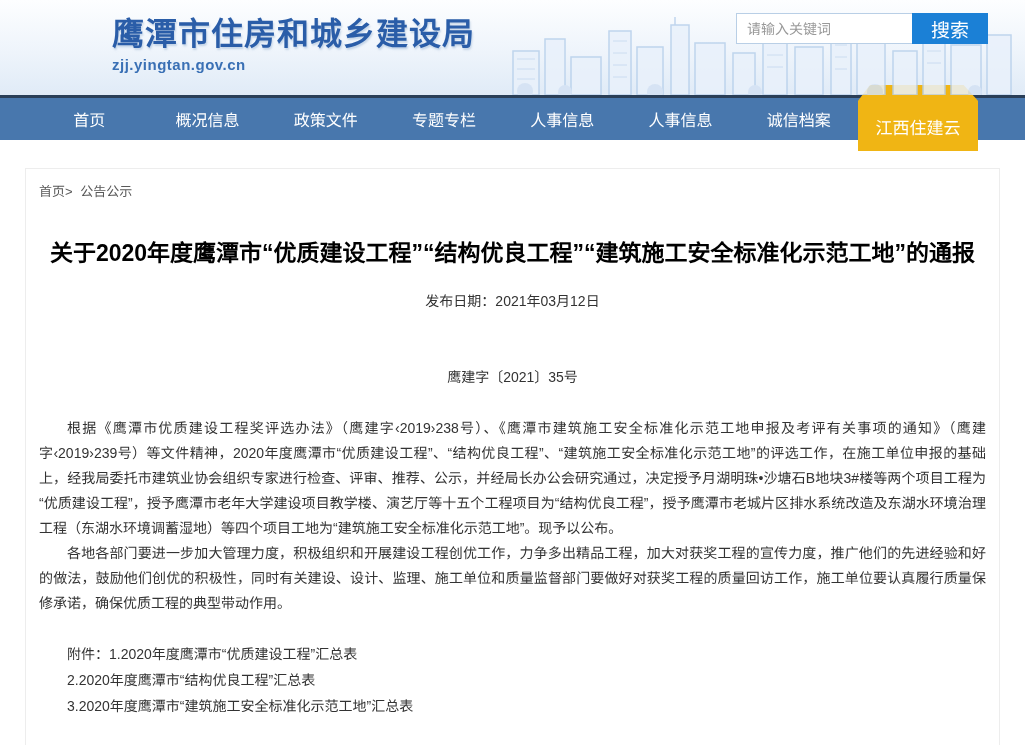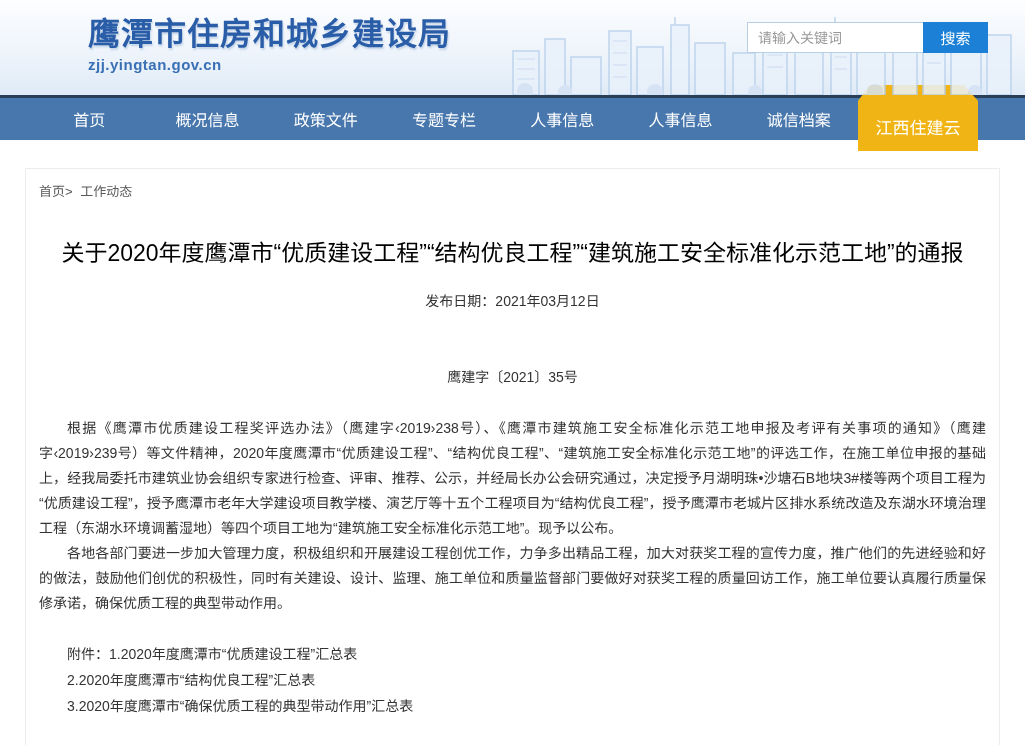--- a/index.html
+++ b/index.html
@@ -11,52 +11,52 @@
     color: #333;
   }
 
   
   .banner {
     position: relative;
     height: 95px;
     background: linear-gradient(180deg, #fdfeff 0%, #eef4fb 55%, #e0ebf7 100%);
     overflow: hidden;
   }
-  .brand { position: absolute; left: 88px; top: 8px; z-index: 2; }
+  .brand { position: absolute; left: 112px; top: 8px; z-index: 2; }
   .brand h1 {
     margin: 0;
     font-size: 32px;
     font-weight: 700;
     color: #2a5da8;
     letter-spacing: 1px;
     text-shadow: 1px 2px 2px rgba(160,185,215,.55);
   }
   .site-url {
     margin-top: 2px;
     font-size: 15px;
     font-weight: 700;
     color: #3a70b5;
     letter-spacing: .5px;
   }
   .skyline { position: absolute; right: 0; bottom: 0; z-index: 1; opacity: .85; }
 
-  .search { position: absolute; right: 37px; top: 22px; z-index: 3; display: flex; }
+  .search { position: absolute; right: 37px; top: 13px; z-index: 3; display: flex; }
   .search input {
     width: 176px; height: 31px;
     border: 1px solid #b9cfe6; border-right: none;
     padding: 0 10px;
     font-size: 14px; color: #333;
     background: #fff; outline: none;
   }
   .search input::placeholder { color: #999; }
   .search button {
-    width: 65px; height: 31px;
+    width: 76px; height: 31px;
     border: none;
     background: #1b80d6;
-    color: #fff; font-size: 15px;
+    color: #fff; font-size: 19px;
     cursor: pointer;
     font-family: inherit;
   }
 
   
   .nav {
     position: relative;
     height: 45px;
     background: #4877ad;
     border-top: 3px solid #2a3f58;
@@ -92,21 +92,21 @@
   }
   .breadcrumb { font-size: 13px; color: #595959; }
   .breadcrumb a { color: #595959; text-decoration: none; cursor: pointer; }
   .breadcrumb .sep { margin: 0 4px 0 0; }
 
   .article-title {
     margin: 36px 0 0;
     text-align: center;
     font-size: 23px;
     line-height: 34px;
-    font-weight: 400;
+    font-weight: 700;
     color: #000;
   }
   .pub-date {
     margin-top: 20px;
     text-align: center;
     font-size: 14px;
     color: #333;
   }
   .doc-number {
     margin-top: 56px;
@@ -203,34 +203,34 @@
     <a>人事信息</a>
     <a>人事信息</a>
     <a>诚信档案</a>
   </div>
   <a class="cloud-tab">江西住建云</a>
 </nav>
 
 <main class="content">
   <div class="breadcrumb">
     <a>首页</a><span class="sep">&gt;</span>
-    <a>工作动态</a>
+    <a>公告公示</a>
   </div>
 
   <h2 class="article-title">关于2020年度鹰潭市“优质建设工程”“结构优良工程”“建筑施工安全标准化示范工地”的通报</h2>
 
   <div class="pub-date">
     <span>发布日期：</span><span>2021年03月12日</span>
   </div>
 
   <div class="doc-number">鹰建字〔2021〕35号</div>
 
   <div class="body-text">
     <p>根据《鹰潭市优质建设工程奖评选办法》（鹰建字‹2019›238号）、《鹰潭市建筑施工安全标准化示范工地申报及考评有关事项的通知》（鹰建字‹2019›239号）等文件精神，2020年度鹰潭市“优质建设工程”、“结构优良工程”、“建筑施工安全标准化示范工地”的评选工作，在施工单位申报的基础上，经我局委托市建筑业协会组织专家进行检查、评审、推荐、公示，并经局长办公会研究通过，决定授予月湖明珠•沙塘石B地块3#楼等两个项目工程为“优质建设工程”，授予鹰潭市老年大学建设项目教学楼、演艺厅等十五个工程项目为“结构优良工程”，授予鹰潭市老城片区排水系统改造及东湖水环境治理工程（东湖水环境调蓄湿地）等四个项目工地为“建筑施工安全标准化示范工地”。现予以公布。</p>
     <p>各地各部门要进一步加大管理力度，积极组织和开展建设工程创优工作，力争多出精品工程，加大对获奖工程的宣传力度，推广他们的先进经验和好的做法，鼓励他们创优的积极性，同时有关建设、设计、监理、施工单位和质量监督部门要做好对获奖工程的质量回访工作，施工单位要认真履行质量保修承诺，确保优质工程的典型带动作用。</p>
 
     <div class="attachments">
       <p>附件：1.2020年度鹰潭市“优质建设工程”汇总表</p>
       <p>2.2020年度鹰潭市“结构优良工程”汇总表</p>
-      <p>3.2020年度鹰潭市“确保优质工程的典型带动作用”汇总表</p>
+      <p>3.2020年度鹰潭市“建筑施工安全标准化示范工地”汇总表</p>
     </div>
   </div>
 </main>
 
 </body></html>

